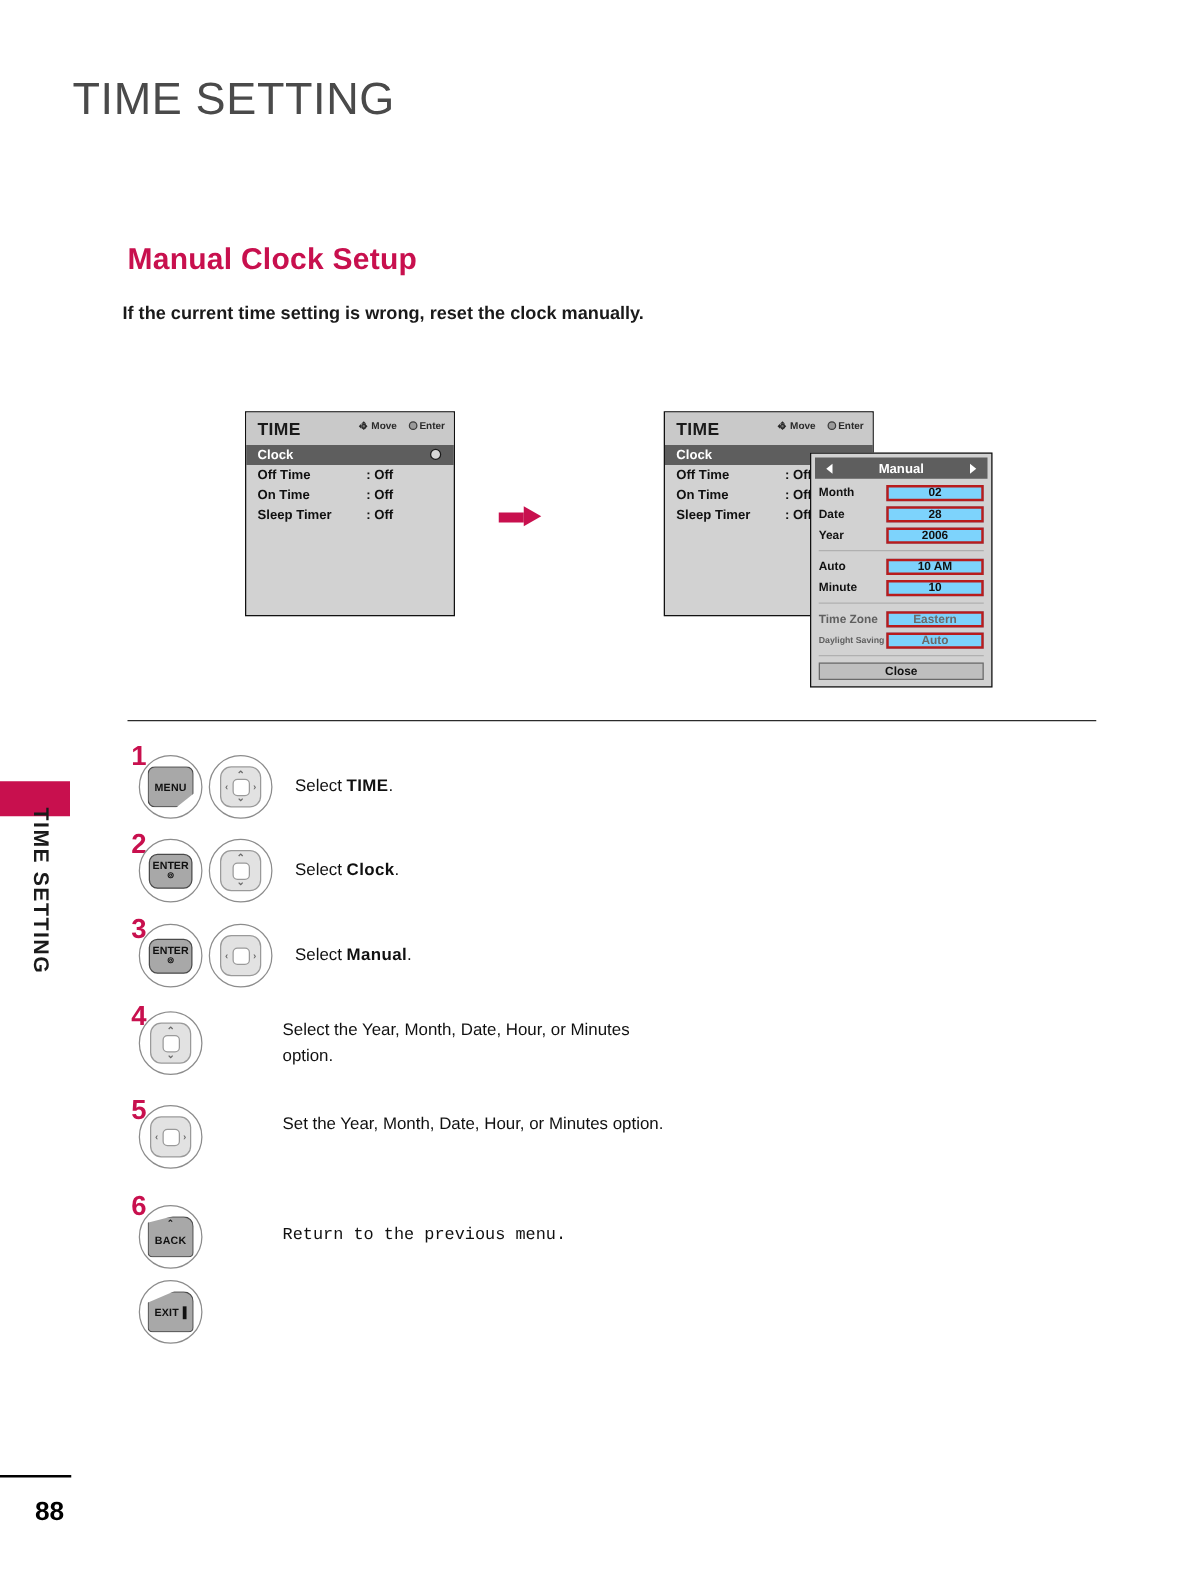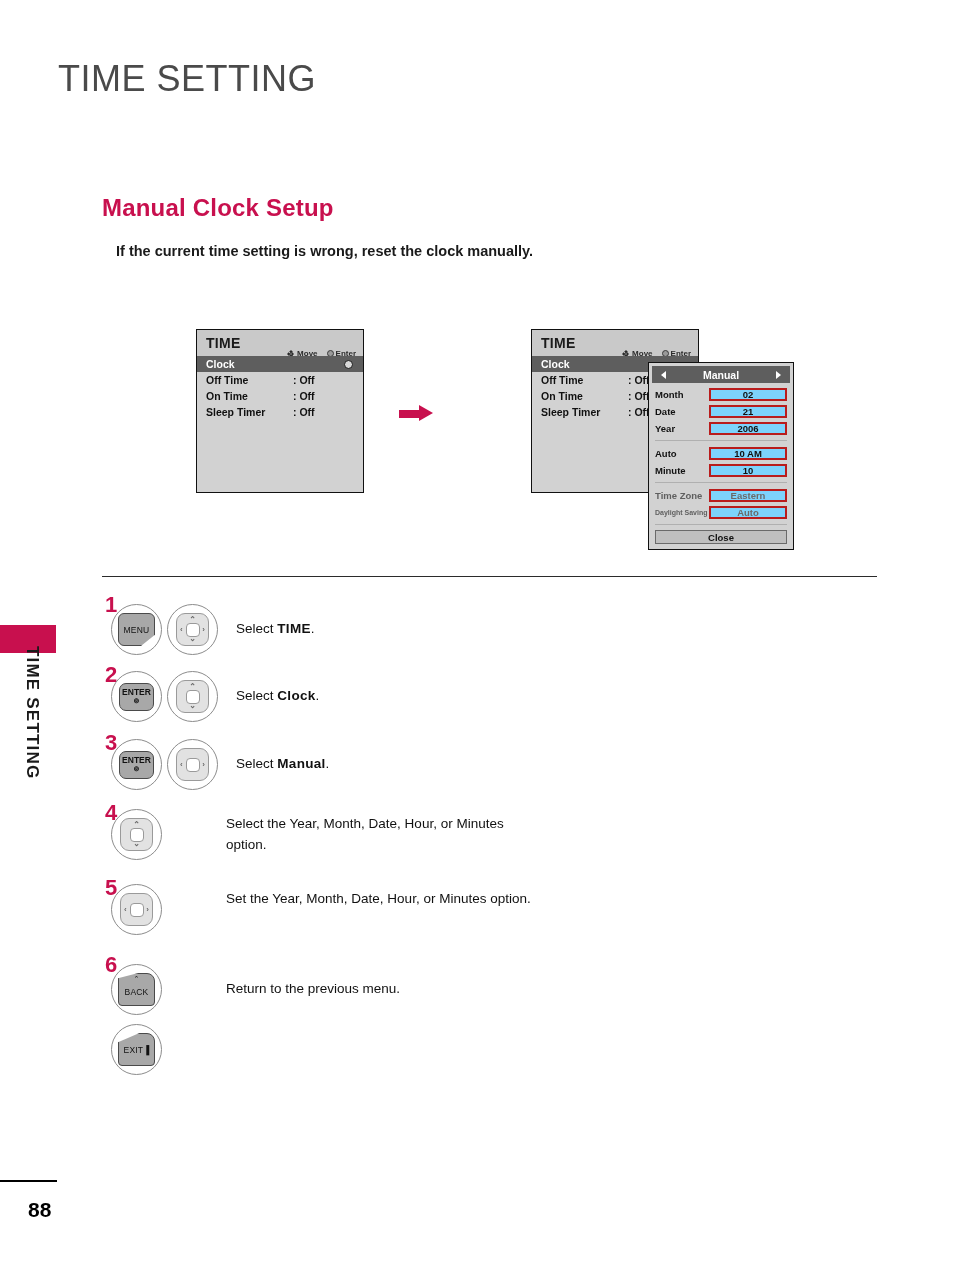--- a/index.html
+++ b/index.html
@@ -32,21 +32,21 @@
     position: absolute;
     left: 102px;
     top: 194px;
     font-size: 24px;
     font-weight: bold;
     color: #c8104e;
     letter-spacing: 0.2px;
   }
   .section-sub {
     position: absolute;
-    left: 116px;
+    left: 98px;
     top: 243px;
     font-size: 14.5px;
     font-weight: bold;
     color: #1a1a1a;
   }
 
   
   .side-tab-block {
     position: absolute;
     left: 0;
@@ -128,21 +128,20 @@
     align-items: center;
     gap: 9px;
     font-size: 8px;
     font-weight: bold;
     color: #2a2a2a;
   }
   .osd-hint .hint {
     display: flex;
     align-items: center;
     gap: 2px;
-    margin-top: 13px;
   }
   .osd-rows { padding-top: 0px; }
   .osd-row {
     height: 16px;
     display: flex;
     align-items: center;
     padding: 0 8px 0 9px;
     font-size: 10.5px;
     font-weight: bold;
     color: #111;
@@ -327,21 +326,21 @@
     width: 37px;
     height: 33px;
     background: #a8a8a8;
     border: 1.2px solid #4a4a4a;
     box-sizing: border-box;
     position: relative;
     display: flex;
     align-items: center;
     justify-content: center;
     font-size: 8.5px;
-    font-weight: normal;
+    font-weight: bold;
     color: #111;
     letter-spacing: 0.2px;
   }
   .key-fold.menu {
     border-radius: 6px 6px 2px 6px;
     clip-path: polygon(0 0, 100% 0, 100% 66%, 62% 100%, 0 100%);
   }
   .key-fold.back {
     border-radius: 2px 8px 4px 4px;
     clip-path: polygon(0 16%, 55% 0, 100% 0, 100% 100%, 0 100%);
@@ -522,21 +521,21 @@
     <span class="mtitle">Manual</span>
     <span class="tri right"></span>
   </div>
 
   <div class="mrow">
     <span class="mlbl">Month</span>
     <span class="mval">02</span>
   </div>
   <div class="mrow">
     <span class="mlbl">Date</span>
-    <span class="mval">21</span>
+    <span class="mval">28</span>
   </div>
   <div class="mrow">
     <span class="mlbl">Year</span>
     <span class="mval">2006</span>
   </div>
 
   <div class="msep"></div>
 
   <div class="mrow">
     <span class="mlbl">Auto</span>
@@ -649,21 +648,21 @@
 </div>
 
 <div class="step-num" style="left:105px; top:954px;">6</div>
 <div class="step" style="left:111px; top:964px;">
   <div class="btn-circle">
     <div class="key-fold back">
       <span class="sub">⌃</span>
       <span style="margin-top:5px;">BACK</span>
     </div>
   </div>
-  <div class="step-text" style="margin-left:64px; padding-top:15px; width:330px;">Return to the previous menu.</div>
+  <div class="step-text" style="margin-left:64px; padding-top:15px; width:330px;font-family:Liberation Mono, monospace;">Return to the previous menu.</div>
 </div>
 
 <div class="step" style="left:111px; top:1024px;">
   <div class="btn-circle">
     <div class="key-fold exit">
       <span>EXIT</span>
         <span>▐</span>
     </div>
   </div>
 </div>

